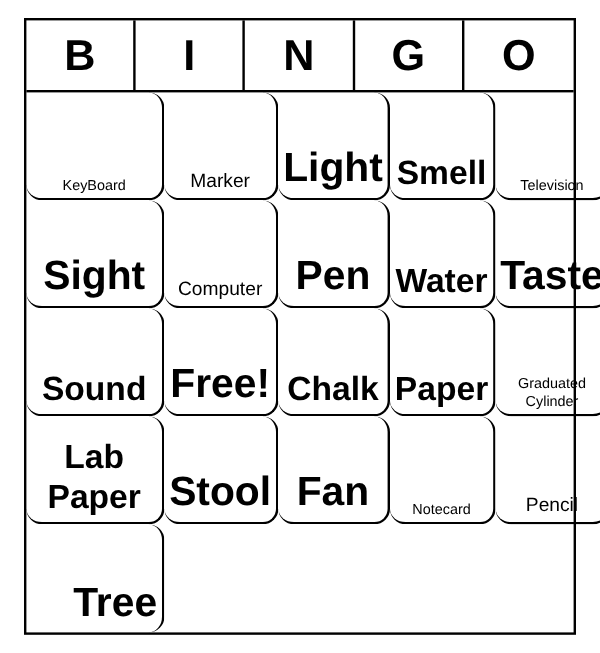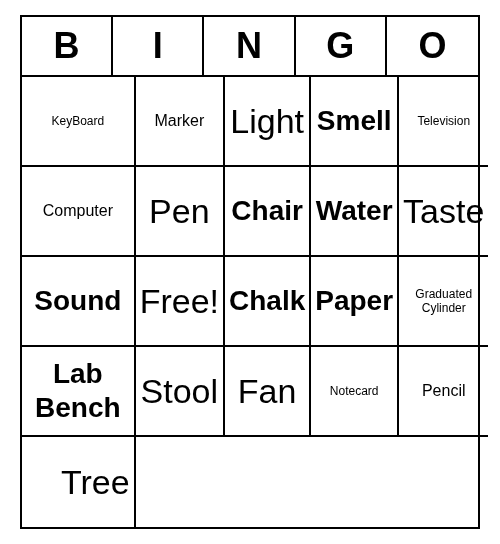--- a/index.html
+++ b/index.html
@@ -33,25 +33,26 @@
     }
     .bingo-grid {
       display: grid;
       grid-template-columns: repeat(5, 1fr);
       grid-template-rows: repeat(5, 1fr);
     }
     .bingo-cell {
       border-right: 2px solid #000;
       border-bottom: 2px solid #000;
       display: flex;
-      align-items: center;
+      align-items: flex-end;
       justify-content: center;
       text-align: center;
       padding: 4px;
       min-height: 90px;
+      border-radius: 13px;
     }
     .bingo-cell:nth-child(5n) {
       border-right: none;
     }
     .bingo-cell:nth-child(n+21) {
       border-bottom: none;
       padding-left: 39px;
     }
     .cell-text {
       line-height: 1.2;
@@ -61,21 +62,21 @@
     }
     .size-medium {
       font-size: 16px;
     }
     .size-large {
       font-size: 28px;
       font-weight: bold;
     }
     .size-xlarge {
       font-size: 34px;
-      font-weight: normal;
+      font-weight: bold;
     }
   </style>
 </head>
 <body>
 
 <div class="bingo-card">
   <div class="bingo-header">
   <div class="bingo-header-cell">B</div>
       <div class="bingo-header-cell">I</div>
       <div class="bingo-header-cell">N</div>
@@ -92,27 +93,27 @@
       <div class="bingo-cell">
         <span class="cell-text size-xlarge">Light</span>
       </div>
       <div class="bingo-cell">
         <span class="cell-text size-large">Smell</span>
       </div>
       <div class="bingo-cell">
         <span class="cell-text size-small">Television</span>
       </div>
       <div class="bingo-cell">
+        <span class="cell-text size-xlarge">Sight</span>
+      </div>
+      <div class="bingo-cell">
         <span class="cell-text size-medium">Computer</span>
       </div>
       <div class="bingo-cell">
         <span class="cell-text size-xlarge">Pen</span>
-      </div>
-      <div class="bingo-cell">
-        <span class="cell-text size-large">Chair</span>
       </div>
       <div class="bingo-cell">
         <span class="cell-text size-large">Water</span>
       </div>
       <div class="bingo-cell">
         <span class="cell-text size-xlarge">Taste</span>
       </div>
       <div class="bingo-cell">
         <span class="cell-text size-large">Sound</span>
       </div>
@@ -122,21 +123,21 @@
       <div class="bingo-cell">
         <span class="cell-text size-large">Chalk</span>
       </div>
       <div class="bingo-cell">
         <span class="cell-text size-large">Paper</span>
       </div>
       <div class="bingo-cell">
         <span class="cell-text size-small">Graduated Cylinder</span>
       </div>
       <div class="bingo-cell">
-        <span class="cell-text size-large">Lab Bench</span>
+        <span class="cell-text size-large">Lab Paper</span>
       </div>
       <div class="bingo-cell">
         <span class="cell-text size-xlarge">Stool</span>
       </div>
       <div class="bingo-cell">
         <span class="cell-text size-xlarge">Fan</span>
       </div>
       <div class="bingo-cell">
         <span class="cell-text size-small">Notecard</span>
       </div>

